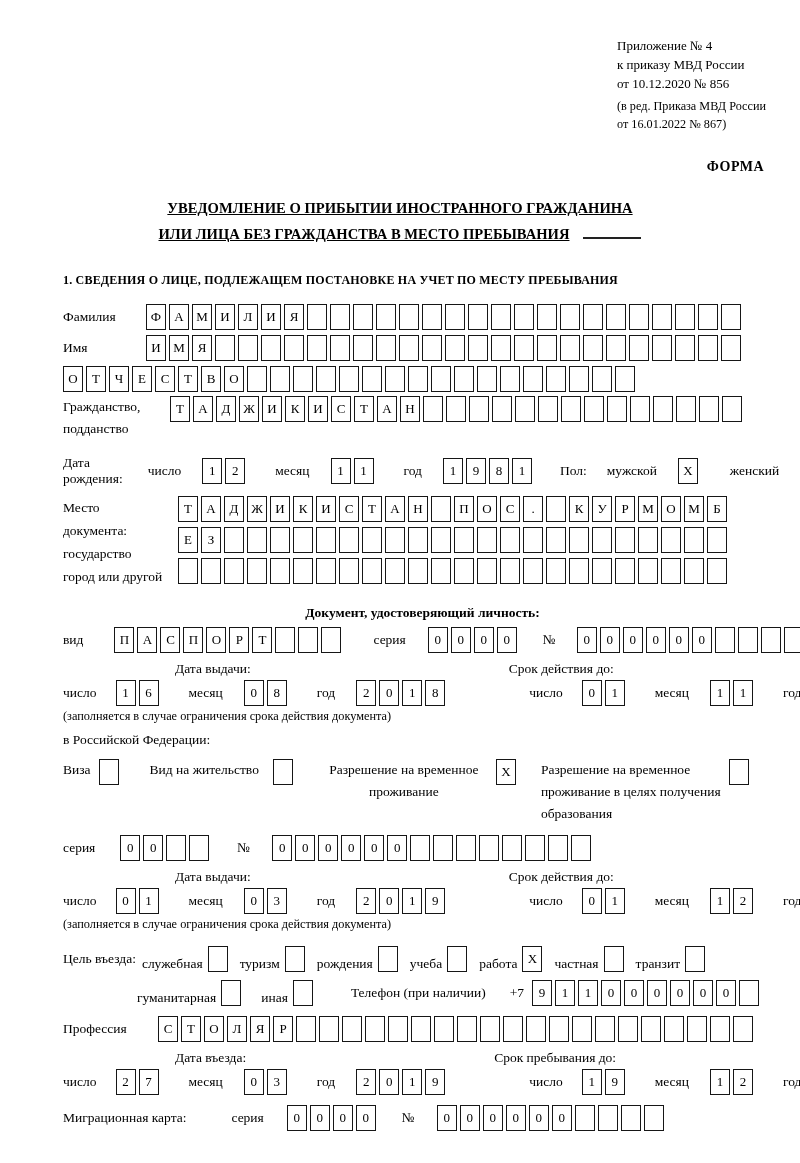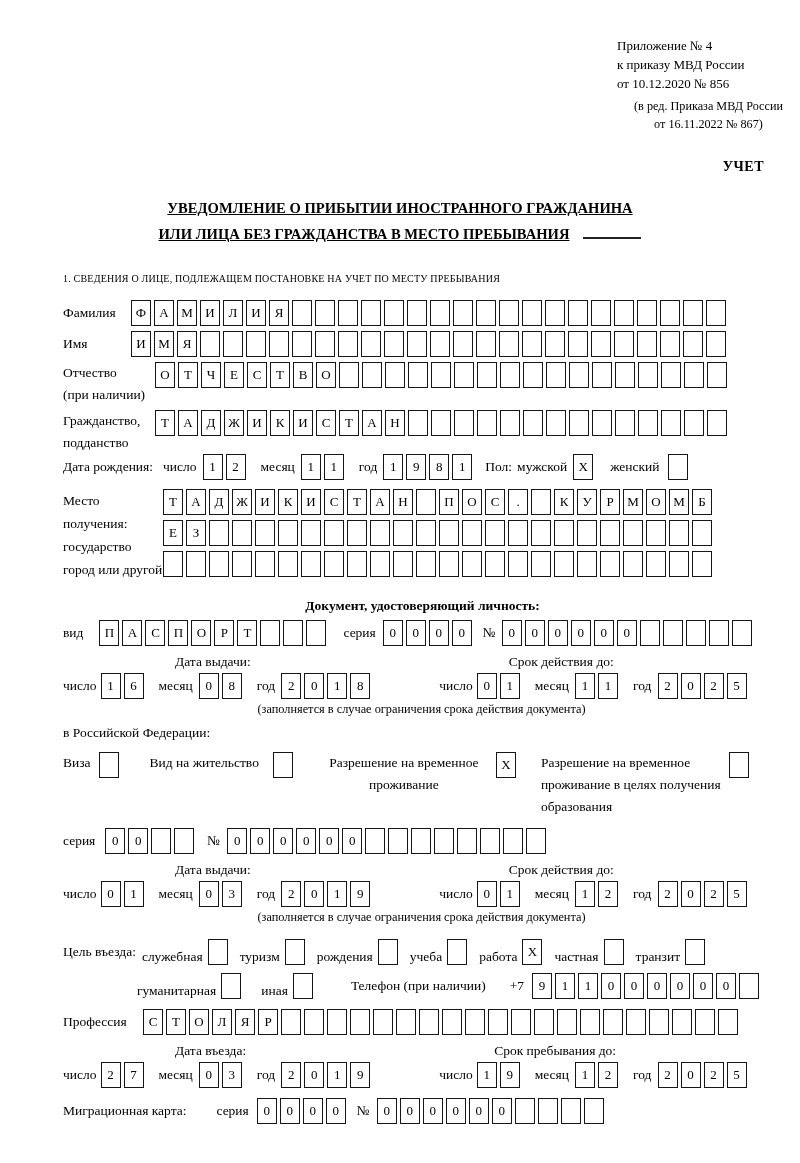--- a/index.html
+++ b/index.html
@@ -2,41 +2,41 @@
 <html><head>
 <meta charset="utf-8">
 <style>
   html,body{margin:0;padding:0;background:#e8e8e8;}
   .page{
     width:800px;height:1163px;background:#ffffff;margin:0 auto;
     font-family:"Liberation Serif","DejaVu Serif",serif;color:#000;
     box-sizing:border-box;padding-top:36px;overflow:hidden;position:relative;
   }
   .annex{margin-left:617px;font-size:13px;line-height:1.48;}
-  .annex .small{font-size:12.2px;text-align:center;}
+  .annex .small{font-size:12.2px;}
   .annex .gap{margin-top:3px;}
   .forma{font-weight:700;font-size:14px;text-align:right;padding-right:36px;margin-top:26px;letter-spacing:.5px;}
   .title{ text-align:center;font-weight:700;font-size:14.6px;line-height:1.8;margin-top:20px;text-decoration:underline;}
   .blank{display:inline-block;width:58px;border-bottom:2px solid #222;height:3px;margin-left:14px;}
-  .sec{font-weight:400;font-size:10px;margin:26px 18px 0 63px;letter-spacing:.2px;}
+  .sec{font-weight:700;font-size:12px;margin:26px 18px 0 63px;letter-spacing:.2px;}
   .form{margin-left:63px;margin-right:18px;font-size:13.5px;}
-  .row{display:flex;align-items:center;margin-top:5px;}
+  .row{display:flex;align-items:center;margin-top:5px;gap:15px;}
   .row.top{align-items:flex-start;}
   .lblcol{flex:none;line-height:22px;}
   .w68{width:68px;}  .w92{width:92px;}  .w100{width:100px;} .w80{width:80px;}
   .boxes{display:inline-flex;flex:none;}
   .box{
     display:inline-block;width:18px;height:24px;border:1.5px solid #161616;
     margin-right:3px;text-align:center;line-height:24px;font-size:13px;background:#fff;flex:none;
   }
   .dlbl{margin:0 6px 0 12px;flex:none;}
   .dlbl.first{margin-left:10px;}
   .center-head{text-align:center;font-weight:700;font-size:13.5px;margin-top:10px;}
   .twoheads{display:flex;margin-top:8px;font-size:13.5px;}
-  .note{font-size:12.3px;text-align:center;margin-top:3px;padding-right:2px;}
+  .note{font-size:12.3px;text-align:left;margin-top:3px;padding-right:2px;}
   .plain{margin-top:10px;line-height:1.55;}
   .optrow{display:flex;align-items:flex-start;margin-top:8px;}
   .opt{display:flex;align-items:flex-start;}
   .opt .olbl{margin-right:8px;line-height:22px;}
   .wrap168{width:168px;text-align:center;} .wrap180{width:180px;}
   .goalrow{display:flex;align-items:center;margin-top:14px;flex-wrap:nowrap;}
   .goal{display:flex;align-items:flex-end;margin-right:9px;}
   .goal .olbl{margin-right:5px;}
   .mrrows .boxes{margin-bottom:6px;display:flex;}
   .stack > .boxes{display:flex;margin-bottom:5px;}
@@ -44,24 +44,24 @@
 </head>
 <body>
 
 <div class="page">
 
   <div class="annex">
     <div>Приложение № 4</div>
     <div>к приказу МВД России</div>
     <div>от 10.12.2020 № 856</div>
     <div class="small gap">(в ред. Приказа МВД России</div>
-    <div class="small">от 16.11.2022 № 867)</div>
+    <div class="small">от 16.01.2022 № 867)</div>
   </div>
 
-  <div class="forma">УЧЕТ</div>
+  <div class="forma">ФОРМА</div>
 
   <div class="title">
     <div>УВЕДОМЛЕНИЕ О ПРИБЫТИИ ИНОСТРАННОГО ГРАЖДАНИНА</div>
     <div><span>ИЛИ ЛИЦА БЕЗ ГРАЖДАНСТВА В МЕСТО ПРЕБЫВАНИЯ</span><span class="blank"></span></div>
   </div>
 
   <div class="sec">1. СВЕДЕНИЯ О ЛИЦЕ, ПОДЛЕЖАЩЕМ ПОСТАНОВКЕ НА УЧЕТ ПО МЕСТУ ПРЕБЫВАНИЯ</div>
 
   <div class="form">
 
@@ -123,24 +123,20 @@
           <span class="box"></span>
           <span class="box"></span>
           <span class="box"></span>
           <span class="box"></span>
           <span class="box"></span>
           <span class="box"></span>
         </span>
     </div>
 
     <div class="row top">
-      <span class="lblcol w92">
-        <div>Отчество</div>
-        <div>(при наличии)</div>
-      </span>
       <span class="boxes">
           <span class="box">О</span>
           <span class="box">Т</span>
           <span class="box">Ч</span>
           <span class="box">Е</span>
           <span class="box">С</span>
           <span class="box">Т</span>
           <span class="box">В</span>
           <span class="box">О</span>
           <span class="box"></span>
@@ -190,21 +186,21 @@
           <span class="box"></span>
           <span class="box"></span>
           <span class="box"></span>
           <span class="box"></span>
           <span class="box"></span>
           <span class="box"></span>
           <span class="box"></span>
         </span>
     </div>
 
-    <div class="row" style="margin-top:0">
+    <div class="row" style="margin-top:15px">
       <span>Дата рождения:</span>
       <span class="dlbl first">число</span>
       <span class="boxes">
           <span class="box">1</span>
           <span class="box">2</span>
         </span>
       <span class="dlbl">месяц</span>
       <span class="boxes">
           <span class="box">1</span>
           <span class="box">1</span>
@@ -222,21 +218,21 @@
           <span class="box">X</span>
         </span>
       <span style="margin:0 8px 0 14px">женский</span>
       <span class="boxes">
           <span class="box"></span>
         </span>
     </div>
 
     <div class="row top" style="margin-top:9px">
       <span class="lblcol w100" style="line-height:23px">
-        <div>Место получения:</div>
+        <div>Место документа:</div>
         <div>государство</div>
         <div>город или другой</div>
       </span>
       <span class="mrrows stack">
         <span class="boxes">
             <span class="box">Т</span>
             <span class="box">А</span>
             <span class="box">Д</span>
             <span class="box">Ж</span>
             <span class="box">И</span>

